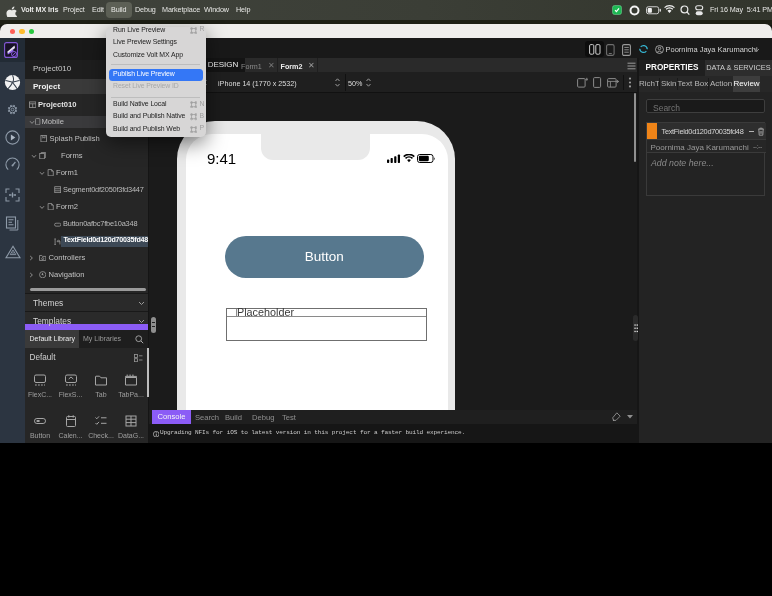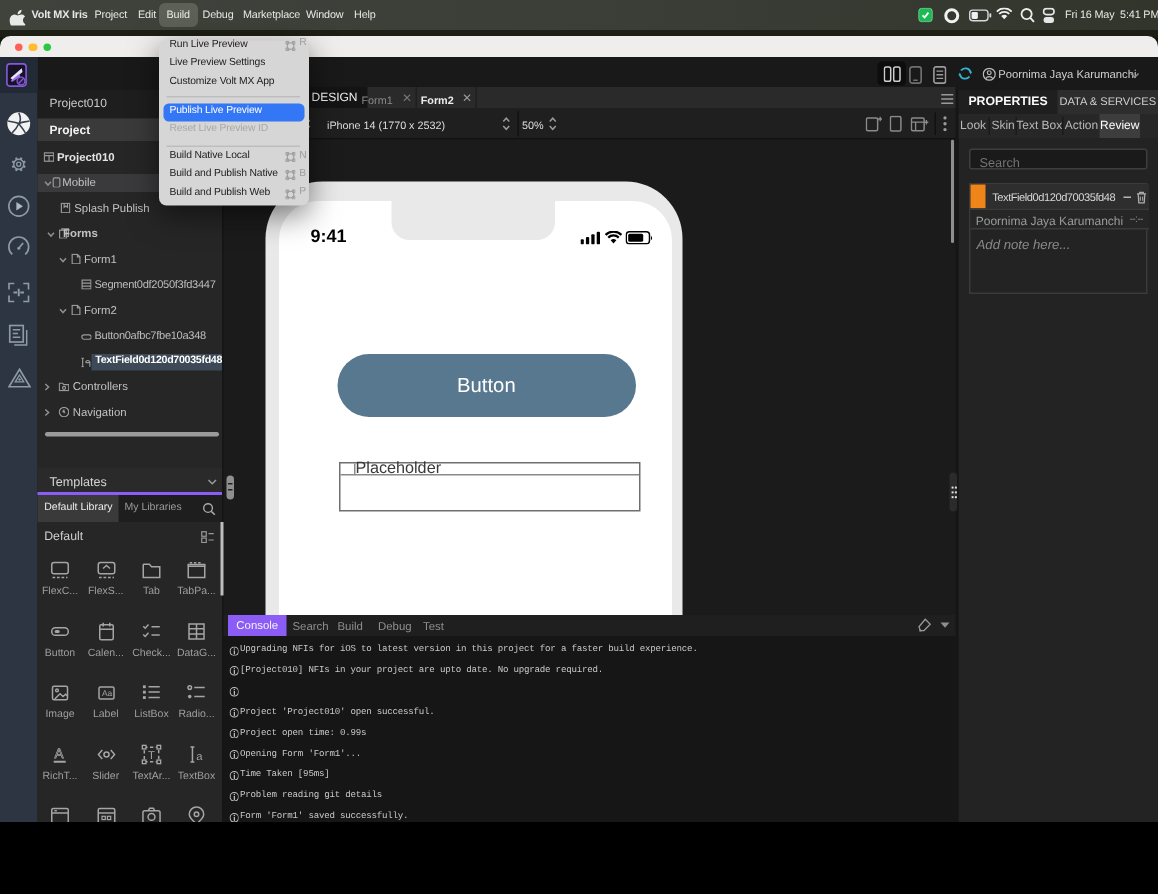--- a/index.html
+++ b/index.html
@@ -1,18 +1,18 @@
 <!DOCTYPE html>
 <html><head>
 <meta charset="utf-8">
 <style>
   * { margin:0; padding:0; box-sizing:border-box; }
   html,body { width:772px; height:596px; background:#000; overflow:hidden; }
   body { font-family:"Liberation Sans", sans-serif; }
-  #app { position:relative; width:772px; height:548px; background:#14150f; overflow:hidden; }
+  #app { position:relative; width:772px; height:443px; background:#14150f; overflow:hidden; }
   .abs { position:absolute; }
   svg { display:block; }
 
   
   #menubar { position:absolute; left:0; top:0; width:772px; height:20px;
     background:linear-gradient(90deg,#40433c 0%,#3b3e36 55%,#32352c 100%);
     color:#e8e8e6; font-size:7.2px; letter-spacing:-0.1px; }
   .mitem { position:absolute; top:0; height:20px; line-height:20px; white-space:nowrap; }
   #mb-build { position:absolute; left:106px; top:2px; width:26px; height:16px;
     background:#5d6056; border-radius:4px; }
@@ -239,21 +239,21 @@
             <path d="M3 0.6 V3.4 L4.2 2.5 L5.4 3.4 V0.6" fill="none" stroke="#9a9a9a" stroke-width="0.85"></path>
           </svg>
           <span class="t" style="left:24.5px;top:39.8px;color:#c2c2c2;">Splash Publish</span>
           <svg class="abs" style="left:6px;top:59.5px" width="6" height="5">
             <path d="M1 1.2 L3 3.4 L5 1.2" stroke="#8f8f8f" stroke-width="1" fill="none"></path>
           </svg>
           <svg class="abs" style="left:14px;top:58px" width="7.4" height="7.4" viewBox="0 0 8 8">
             <rect x="0.8" y="1.6" width="5" height="5.8" fill="none" stroke="#9a9a9a" stroke-width="0.85"></rect>
             <path d="M2.4 1.6 V0.6 H7.2 V6 H6" fill="none" stroke="#9a9a9a" stroke-width="0.85"></path>
           </svg>
-          <span class="t" style="left:17px;top:56.8px;color:#c2c2c2;font-weight:bold;">Forms</span>
+          <span class="t" style="left:36px;top:56.8px;color:#c2c2c2;">Forms</span>
           <svg class="abs" style="left:14px;top:76.5px" width="6" height="5">
             <path d="M1 1.2 L3 3.4 L5 1.2" stroke="#8f8f8f" stroke-width="1" fill="none"></path>
           </svg>
           <svg class="abs" style="left:22px;top:75px" width="7.4" height="7.4" viewBox="0 0 8 8">
             <path d="M1.2 0.6 H5 L6.8 2.4 V7.4 H1.2 Z" fill="none" stroke="#9a9a9a" stroke-width="0.85"></path>
             <path d="M5 0.6 V2.4 H6.8" fill="none" stroke="#9a9a9a" stroke-width="0.85"></path>
           </svg>
           <span class="t" style="left:31px;top:73.8px;color:#c2c2c2;">Form1</span>
           <svg class="abs" style="left:29px;top:92px" width="7.4" height="7.4" viewBox="0 0 8 8">
             <rect x="0.8" y="0.8" width="6.4" height="6.4" fill="none" stroke="#9a9a9a" stroke-width="0.85"></rect>
@@ -291,21 +291,27 @@
           </svg>
           <svg class="abs" style="left:14px;top:176.7px" width="7.4" height="7.4" viewBox="0 0 8 8">
             <circle cx="4" cy="4" r="3.4" fill="none" stroke="#9a9a9a" stroke-width="0.85"></circle>
             <path d="M4 1.6 L5 5 L2.6 4 Z" fill="#9a9a9a"></path>
           </svg>
           <span class="t" style="left:23.5px;top:175.5px;color:#c2c2c2;">Navigation</span>
         </div>
 
       <div class="abs" style="left:5px;top:227.5px;width:116px;height:3.6px;background:#9b9b9b;border-radius:2px;"></div>
 
-      <div class="abs" style="left:0;top:252px;width:124px;height:18px;background:#2a2a2a;border-bottom:2px solid #8b5cf6;">
+      <div class="abs" style="left:0;top:233px;width:124px;height:19px;background:#2a2a2a;border-top:1px solid #191919;border-bottom:1px solid #191919;">
+        <span class="t" style="left:8px;top:4px;font-size:8.4px;color:#d4d4d4;">Themes</span>
+        <svg class="abs" style="left:113px;top:7px" width="7" height="5">
+            <path d="M1 1 L3.5 3.5 L6 1" stroke="#9a9a9a" stroke-width="1" fill="none"></path>
+          </svg>
+      </div>
+      <div class="abs" style="left:0;top:252px;width:124px;height:18px;background:#2a2a2a;border-bottom:6px solid #8b5cf6;">
         <span class="t" style="left:8px;top:3.5px;font-size:8.4px;color:#d4d4d4;">Templates</span>
         <svg class="abs" style="left:113px;top:6.5px" width="7" height="5">
             <path d="M1 1 L3.5 3.5 L6 1" stroke="#9a9a9a" stroke-width="1" fill="none"></path>
           </svg>
       </div>
 
       <div class="abs" style="left:0;top:270px;width:124px;height:18px;background:#1e1e1e;">
         <div class="abs" style="left:0;top:0;width:54px;height:18px;background:#3a3a3a;"></div>
         <span class="t" style="left:4.5px;top:4.5px;font-size:7px;color:#ededed;">Default Library</span>
         <span class="t" style="left:58px;top:4.5px;font-size:7px;color:#9a9a9a;">My Libraries</span>
@@ -513,21 +519,21 @@
       <svg class="abs" style="left:479px;top:5px" width="4" height="11">
           <circle cx="2" cy="1.6" r="1.1" fill="#9a9a9a"></circle>
           <circle cx="2" cy="5.5" r="1.1" fill="#9a9a9a"></circle>
           <circle cx="2" cy="9.4" r="1.1" fill="#9a9a9a"></circle>
         </svg>
 </div>
     <div id="canvas">
       <div class="abs" style="left:28px;top:28px;width:277.5px;height:289px;background:#e9e9e9;border-radius:38px 38px 0 0;"></div>
       <div class="abs" style="left:36.5px;top:40.5px;width:262px;height:276.5px;background:#ffffff;border-radius:26px 26px 0 0;"></div>
       <div class="abs" style="left:112px;top:40.5px;width:109px;height:26px;background:#e9e9e9;border-radius:0 0 12px 12px;"></div>
-      <span class="t" style="left:58px;top:57px;font-size:12px;font-weight:bold;color:#000;">9:41</span>
+      <span class="t" style="left:58px;top:57px;font-size:15px;font-weight:normal;color:#000;">9:41</span>
       <svg class="abs" style="left:238px;top:60.5px" width="14" height="9">
           <rect x="0" y="5.5" width="2.2" height="3.5" rx="0.7" fill="#000"></rect>
           <rect x="3.6" y="4" width="2.2" height="5" rx="0.7" fill="#000"></rect>
           <rect x="7.2" y="2.2" width="2.2" height="6.8" rx="0.7" fill="#000"></rect>
           <rect x="10.8" y="0.5" width="2.2" height="8.5" rx="0.7" fill="#000"></rect>
         </svg>
       <svg class="abs" style="left:254px;top:60.5px" width="12" height="9" viewBox="0 0 24 18">
           <path d="M12 16.5 L8.2 12.2 A 6 6 0 0 1 15.8 12.2 Z" fill="#000"></path>
           <path d="M5 8.8 A 10 10 0 0 1 19 8.8" stroke="#000" stroke-width="3" fill="none"></path>
           <path d="M1.4 5.2 A 15 15 0 0 1 22.6 5.2" stroke="#000" stroke-width="3" fill="none"></path>
@@ -630,21 +636,21 @@
           <rect x="3.1" y="1.4" width="0.9" height="0.9" fill="#c0c0c0"></rect>
         </svg>
         <span class="t" style="left:11px;top:171.9px;font-size:6.1px;letter-spacing:-0.15px;color:#c9c9c9;">InitDominoAdapter start</span>
       <div class="abs" style="left:484px;top:161px;width:2.5px;height:25px;background:#9a9a9a;"></div>
 </div>
 
     <div id="rpanel">
       <div class="abs" style="left:0;top:0;width:66px;height:16px;background:#1f1f1f;text-align:center;line-height:16px;font-size:8.2px;font-weight:bold;color:#fafafa;">PROPERTIES</div>
       <div class="abs" style="left:66px;top:0;width:67px;height:16px;background:#2d2d2d;text-align:center;line-height:16px;font-size:7.4px;color:#cfcfcf;">DATA &amp; SERVICES</div>
       <div class="abs" style="left:0;top:16px;width:133px;height:16px;background:#272727;font-size:8px;color:#b8b8b8;">
-        <div class="abs" style="left:0;top:0;width:19.5px;text-align:center;line-height:16px;">Look</div>
+        <div class="abs" style="left:0;top:0;width:19.5px;text-align:center;line-height:16px;">RichT</div>
         <div class="abs" style="left:19.5px;top:2px;width:1px;height:12px;background:#1a1a1a;"></div>
         <div class="abs" style="left:20.5px;top:0;width:17px;text-align:right;line-height:16px;">Skin</div>
         <div class="abs" style="left:37.5px;top:2px;width:1px;height:12px;background:#1a1a1a;"></div>
         <div class="abs" style="left:38.5px;top:0;width:30.5px;text-align:center;line-height:16px;">Text Box</div>
         <div class="abs" style="left:69px;top:2px;width:1px;height:12px;background:#1a1a1a;"></div>
         <div class="abs" style="left:70px;top:0;width:24px;text-align:center;line-height:16px;">Action</div>
         <div class="abs" style="left:94px;top:0;width:27px;height:16px;background:#3d3d3d;text-align:center;line-height:16px;color:#fff;">Review</div>
       </div>
       <div class="abs" style="left:7px;top:39px;width:119px;height:14px;background:#1a1a1a;border:1px solid #3e3e3e;border-radius:2px;">
         <span class="t" style="left:6px;top:2.5px;font-size:8.5px;color:#757575;">Search</span>

